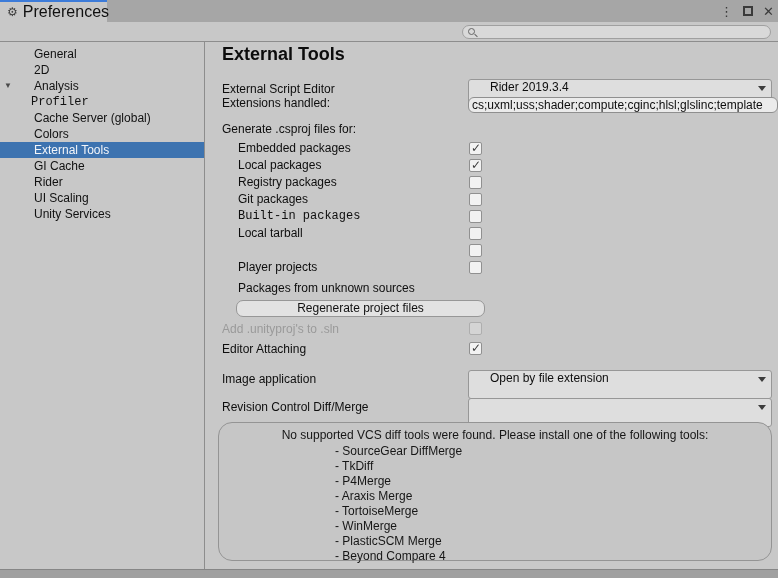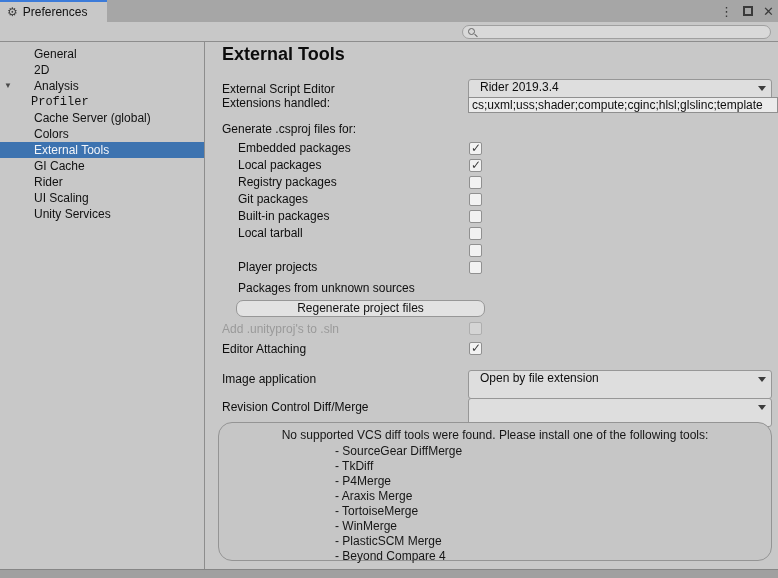--- a/index.html
+++ b/index.html
@@ -5,21 +5,21 @@
   * { margin:0; padding:0; box-sizing:border-box; }
   html,body { width:778px; height:578px; }
   body { font-family:"Liberation Sans","DejaVu Sans",sans-serif; font-size:12px; color:#0e0e0e; }
   .window { position:relative; width:778px; height:578px; background:#c8c8c8; overflow:hidden; }
 
   
   .titlebar { position:absolute; left:0; top:0; width:778px; height:22px; background:#a6a6a6; }
   .tab { position:absolute; left:0; top:0; width:107px; height:22px; background:#c8c8c8;
          border-top:2px solid #3c7bd9; display:flex; align-items:center; padding-left:7px; gap:5px; }
   .tab .gear { font-size:12px; color:#3d3d3d; line-height:1; }
-  .tab .tab-label { font-size:12px; color:#111; }
+  .tab .tab-label { font-size:16px; color:#111; }
   .win-controls { position:absolute; right:4px; top:0; height:22px; display:flex; align-items:center; gap:10px; }
   .win-btn { color:#3a3a3a; font-size:13px; line-height:1; cursor:default; }
   .kebab { font-size:13px; letter-spacing:0; }
   .maxbox { width:10px; height:10px; border:2px solid #3a3a3a; display:inline-block; }
 
   
   .toolbar { position:absolute; left:0; top:22px; width:778px; height:20px; background:#c8c8c8;
              border-bottom:1px solid #8d8d8d; }
   .searchbox { position:absolute; left:462px; top:3px; width:309px; height:14px; background:#d9d9d9;
                border:1px solid #a0a0a0; border-radius:8px; }
@@ -37,27 +37,27 @@
   .side-item.selected { background:#3d73b0; color:#f2f5f9; }
   .expander { position:absolute; left:4px; top:0; font-size:8px; color:#4a4a4a; line-height:16px; }
 
   
   .heading { position:absolute; left:222px; top:44px; font-size:18px; font-weight:bold; color:#0c0c0c; }
   .flabel { position:absolute; left:222px; height:14px; line-height:14px; white-space:nowrap; }
   .flabel.sub { left:238px; }
   .flabel.disabled { color:#9a9a9a; }
 
   .dropdown { position:absolute; left:468px; width:304px; height:29px; background:#dedede;
-              border:1px solid #979797; border-radius:3px; padding-left:11px; line-height:14px;
+              border:1px solid #979797; border-radius:3px; padding-left:21px; line-height:14px;
               white-space:nowrap; overflow:hidden; cursor:default; }
   .dropdown::after { content:""; position:absolute; right:5px; top:6px; width:0; height:0;
               border-left:4px solid transparent; border-right:4px solid transparent; border-top:5px solid #3c3c3c; }
 
   .textfield { position:absolute; left:468px; width:310px; height:16px; background:#ebebeb;
-              border:1px solid #8f8f8f; border-radius:0; padding-left:3px; line-height:14px;
+              border:1px solid #8f8f8f; border-radius:6px; padding-left:3px; line-height:14px;
               white-space:nowrap; overflow:hidden; }
 
   .checkbox { position:absolute; left:469px; width:13px; height:13px; background:#f2f2f2;
               border:1px solid #909090; border-radius:2px; cursor:default; }
   .checkbox .tick { position:absolute; left:1px; top:-2px; font-size:12px; color:#3c3c3c; display:none; }
   .checkbox.checked .tick { display:block; }
   .checkbox.disabled { background:#d4d4d4; border-color:#aeaeae; }
 
   .regen-btn { position:absolute; left:236px; top:300px; width:249px; height:17px; background:#e2e2e2;
               border:1px solid #979797; border-radius:7px; font-size:12px; font-family:inherit;
@@ -126,21 +126,21 @@
         <span class="tick">✓</span>
       </div>
       <div class="flabel sub" style="top: 158px;">Local packages</div>
       <div class="checkbox checked" style="top: 159px;">
         <span class="tick">✓</span>
       </div>
       <div class="flabel sub" style="top: 175px;">Registry packages</div>
       <div class="checkbox" style="top: 176px;"></div>
       <div class="flabel sub" style="top: 192px;">Git packages</div>
       <div class="checkbox" style="top: 193px;"></div>
-      <div class="flabel sub" style="top: 209px;">Built-in packages</div>
+      <div class="flabel sub" style="top: 209px; font-family: Liberation Mono, monospace;">Built-in packages</div>
       <div class="checkbox" style="top: 210px;"></div>
       <div class="flabel sub" style="top: 226px;">Local tarball</div>
       <div class="checkbox" style="top: 227px;"></div>
       <div class="flabel sub" style="top: 243px; margin-top: 38px;">Packages from unknown sources</div>
       <div class="checkbox" style="top: 244px;"></div>
       <div class="flabel sub" style="top: 260px;">Player projects</div>
       <div class="checkbox" style="top: 261px;"></div>
     </div>
 
   <button class="regen-btn">Regenerate project files</button>

